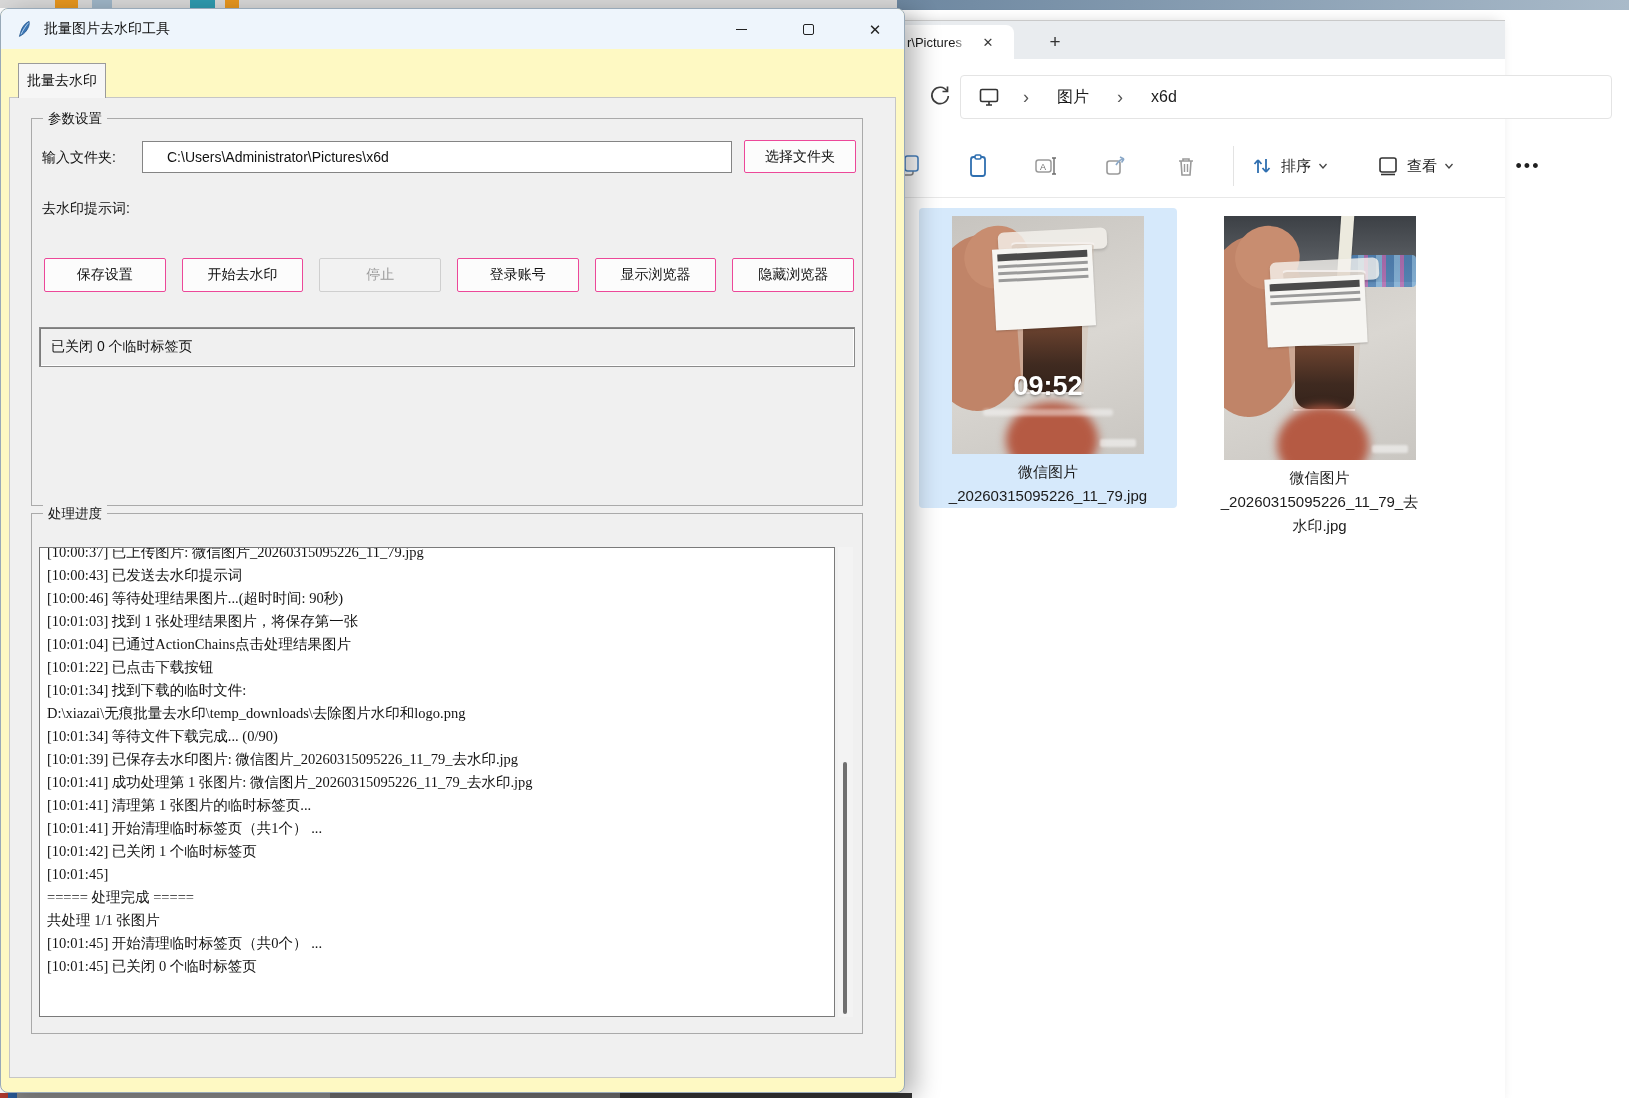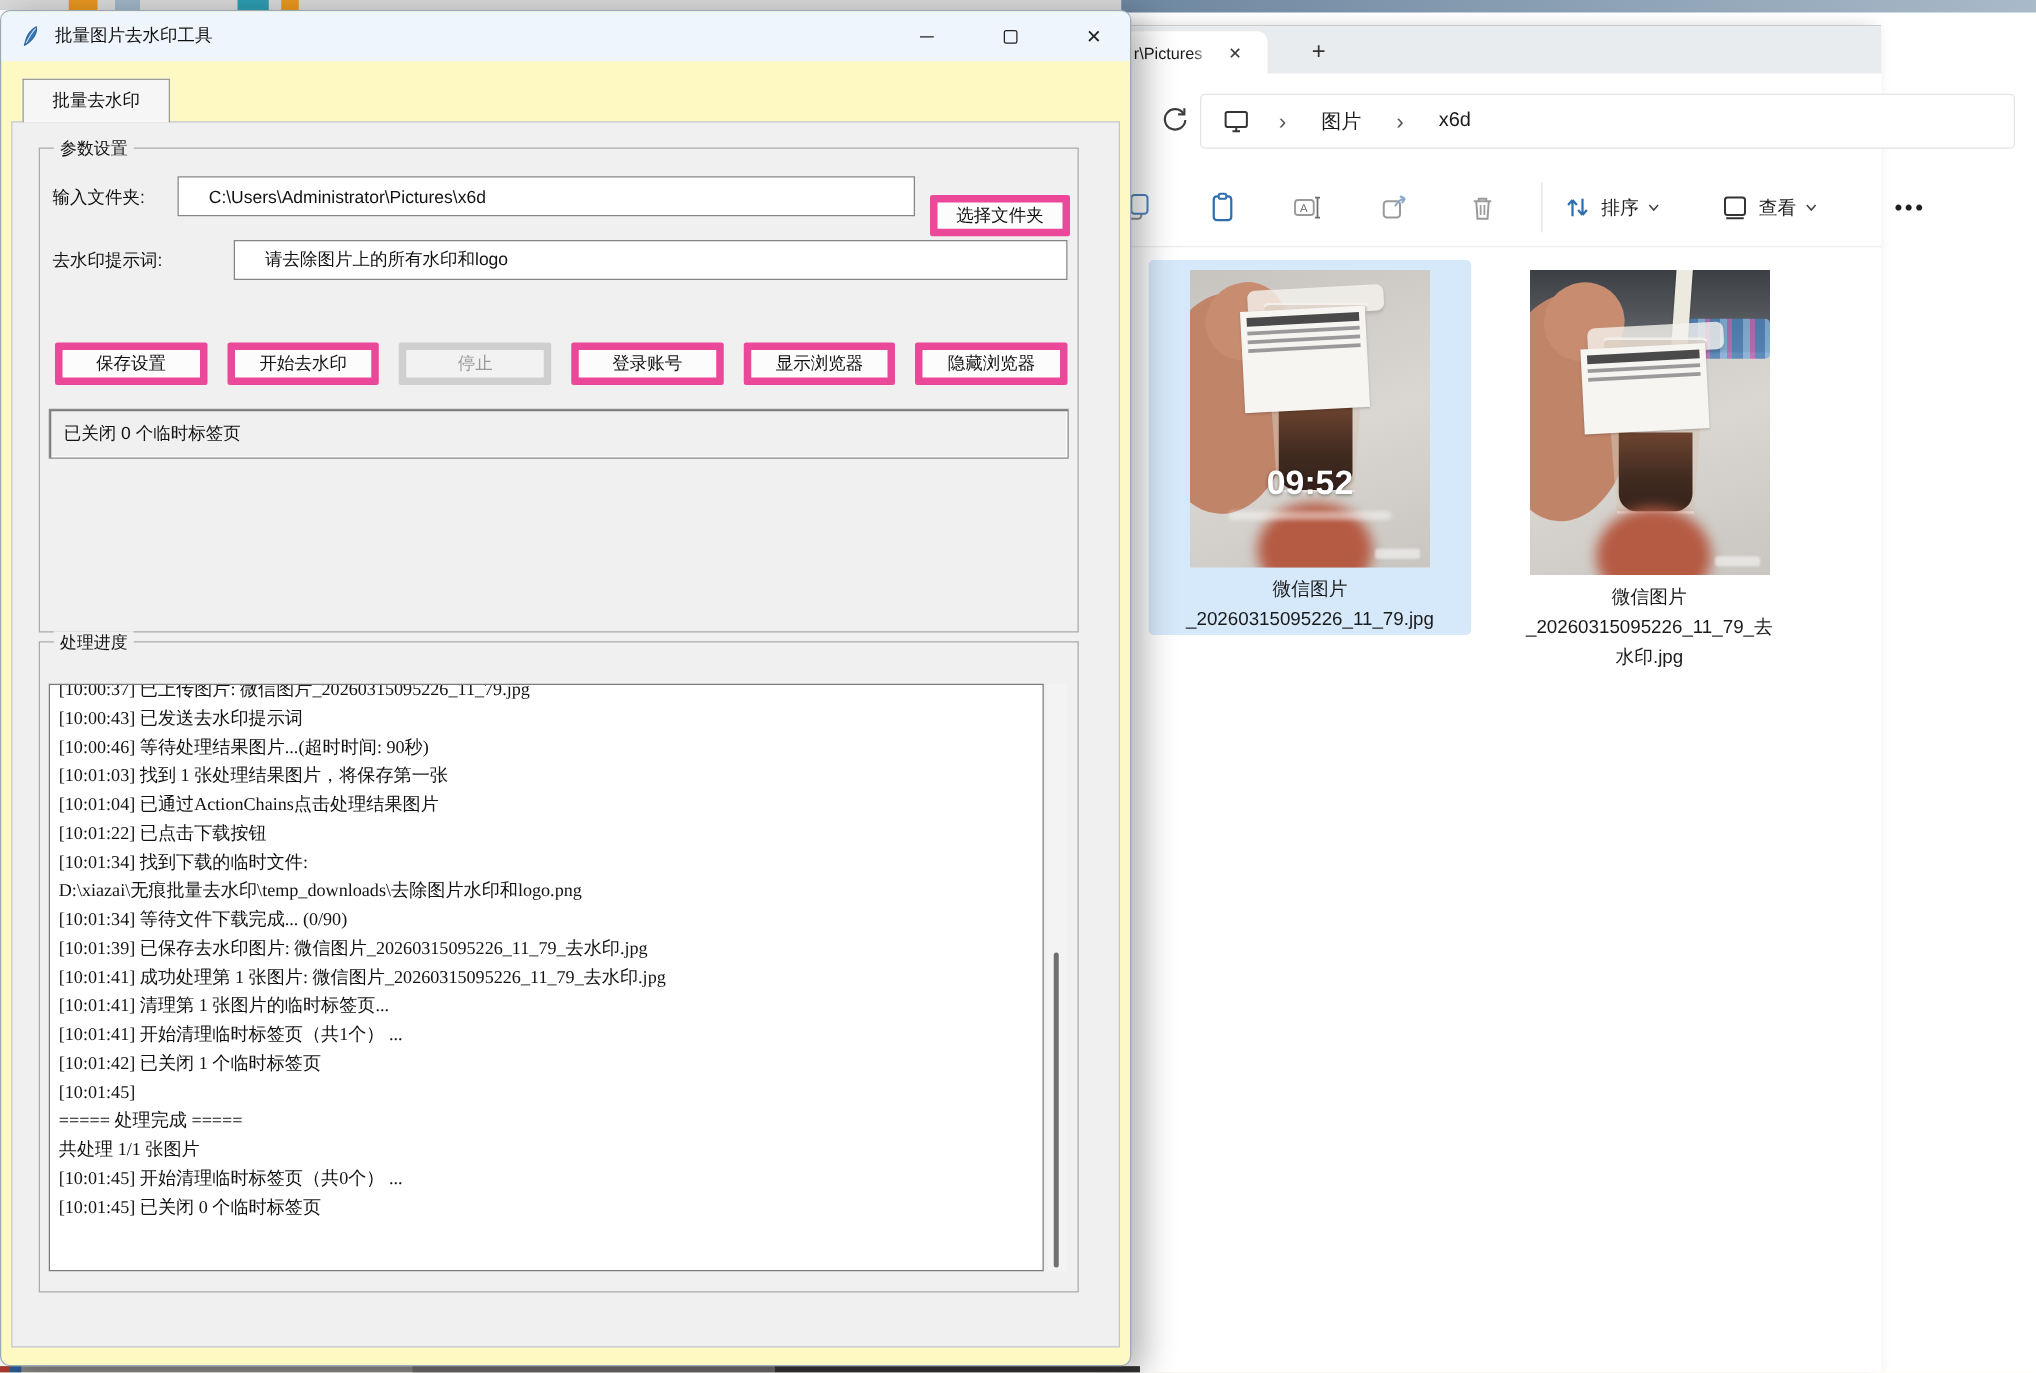--- a/index.html
+++ b/index.html
@@ -101,37 +101,37 @@
               padding-left:15px; }
   .app-icon { width:18px; height:18px; margin-right:10px; }
   .app-title { font-size:14px; color:#111; }
   .win-btns { position:absolute; right:6px; top:0; height:40px; display:flex; }
   .win-btn { width:46px; height:40px; display:flex; align-items:center; justify-content:center;
              margin-left:21px; color:#222; }
   .glyph-min { width:11px; height:1px; background:#222; }
   .glyph-max { width:11px; height:11px; border:1px solid #222; border-radius:2px; }
   .glyph-close { font-size:15px; line-height:1; }
 
-  .nb-tab { position:absolute; left:17px; top:54px; height:35px; padding:0 23px; background:#f6f6f6;
+  .nb-tab { position:absolute; left:17px; top:54px; height:35px; padding:0 8px; background:#f6f6f6;
             border:1px solid #9b9b9b; border-bottom:none; display:flex; align-items:center;
             font-size:14px; color:#111; z-index:2; }
   .nb-pane { position:absolute; left:8px; right:8px; top:88px; bottom:14px; background:#f0f0f0;
              border:1px solid #c6c6c6; }
 
   .group { position:absolute; border:1px solid #aaaaaa; }
   .group-title { position:absolute; top:-9px; left:11px; background:#f0f0f0; padding:0 5px;
                  font-size:13.5px; color:#111; }
   .g1 { left:30px; top:109px; width:832px; height:388px; }
   .g2 { left:30px; top:504px; width:832px; height:521px;font-family:Liberation Serif, serif; }
 
   .fld-label { position:absolute; font-size:14px; color:#111; }
   .txt-input { position:absolute; height:32px; background:#fff; border:1px solid #848484;
                font-size:14px; padding:0 24px; color:#111; font-family:"Liberation Sans",sans-serif; }
-  .btn { background:#fcfcfc; border:6px solid #ec4899; border-radius:2px; font-size:14px; color:#111;
-         font-family:Liberation Serif, serif; display:flex; align-items:center; justify-content:center;margin-top:16px; }
+  .btn { background:#fcfcfc; border:1px solid #ec4899; border-radius:2px; font-size:14px; color:#111;
+         font-family:Liberation Serif, serif; display:flex; align-items:center; justify-content:center; }
   .btn-choose { position:absolute; left:712px; top:21px; width:112px; height:33px; }
   .btn-row { position:absolute; left:12px; top:139px; width:810px; height:18px; display:flex; gap:16px; }
   .btn-row .btn { flex:1; height:34px; }
   .btn.disabled { color:#9a9a9a; background:#f2f2f2; border-color:#cfcfcf; }
   .status-box { position:absolute; left:7px; top:208px; width:816px; height:40px; background:#f0f0f0;
                 border:1px solid #8a8a8a; box-shadow:inset 1px 1px 0 #7c7c7c, inset -1px -1px 0 #ffffff;
                 display:flex; align-items:center; padding-left:11px; font-size:14px; color:#111; }
 
   .log-wrap { position:absolute; left:7px; top:33px; width:796px; height:470px; background:#fff;
               border:1px solid #7a7a7a; overflow:hidden; }
@@ -331,21 +331,20 @@
     <div class="nb-pane"></div>
 
     <div class="group g1">
       <span class="group-title">参数设置</span>
 
       <span class="fld-label" style="left:10px; top:30px">输入文件夹:</span>
       <input class="txt-input" style="left: 110px; top: 22px; width: 590px;" value="C:\Users\Administrator\Pictures\x6d">
       <button class="btn btn-choose">选择文件夹</button>
 
       <span class="fld-label" style="left:10px; top:81px">去水印提示词:</span>
-      <input class="txt-input" style="left: 155px; top: 73px; width: 667px;" value="请去除图片上的所有水印和logo">
 
       <div class="btn-row">
         <button class="btn">保存设置</button>
         <button class="btn">开始去水印</button>
         <button class="btn disabled">停止</button>
         <button class="btn">登录账号</button>
         <button class="btn">显示浏览器</button>
         <button class="btn">隐藏浏览器</button>
       </div>
 

